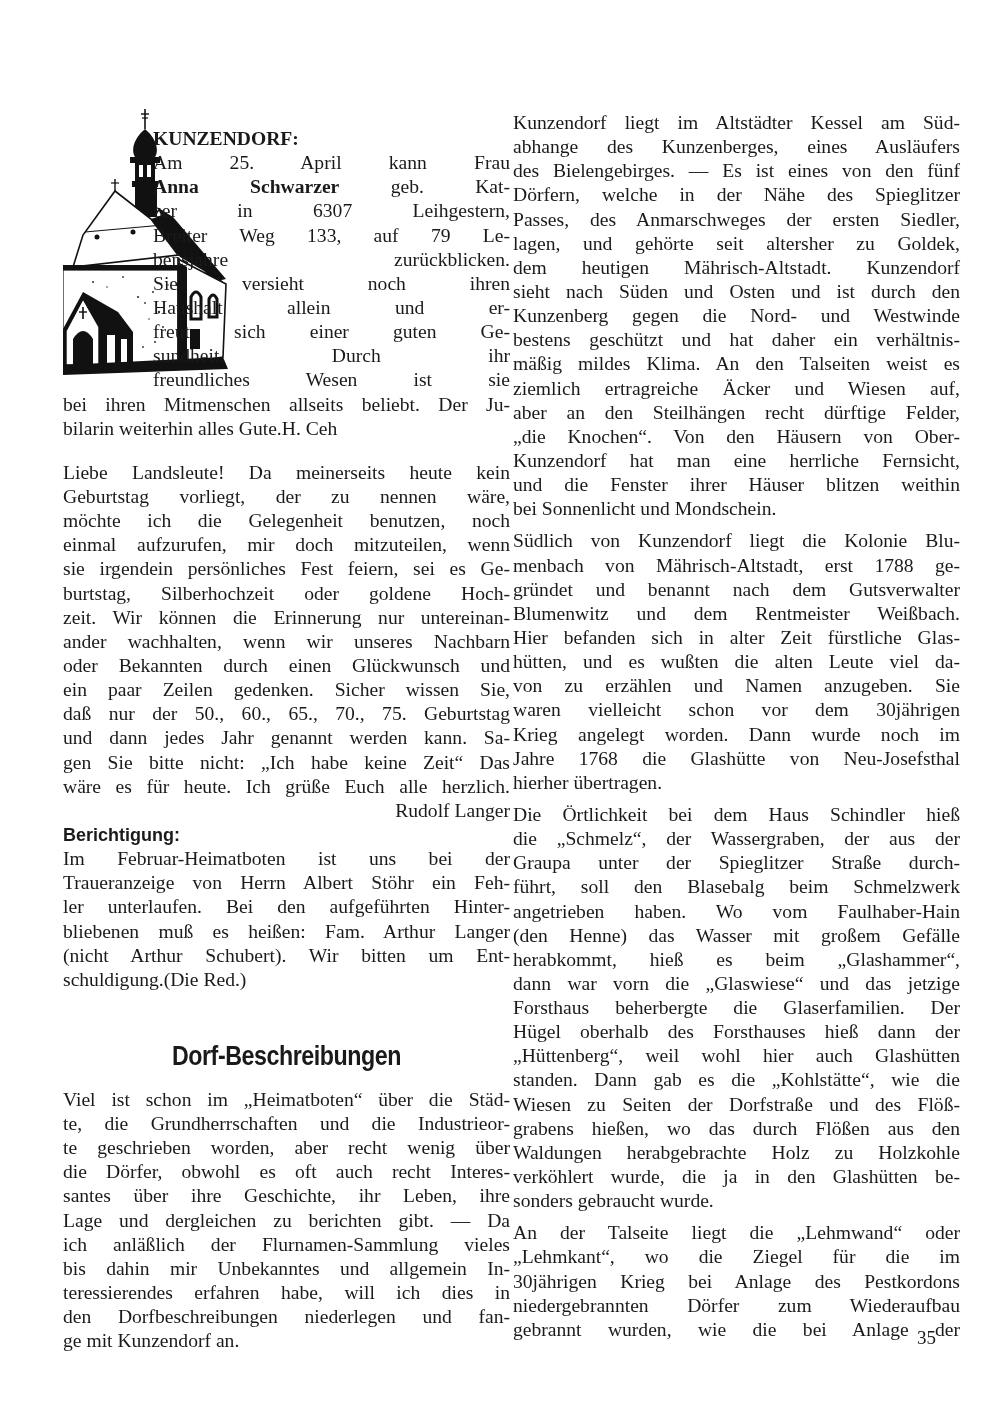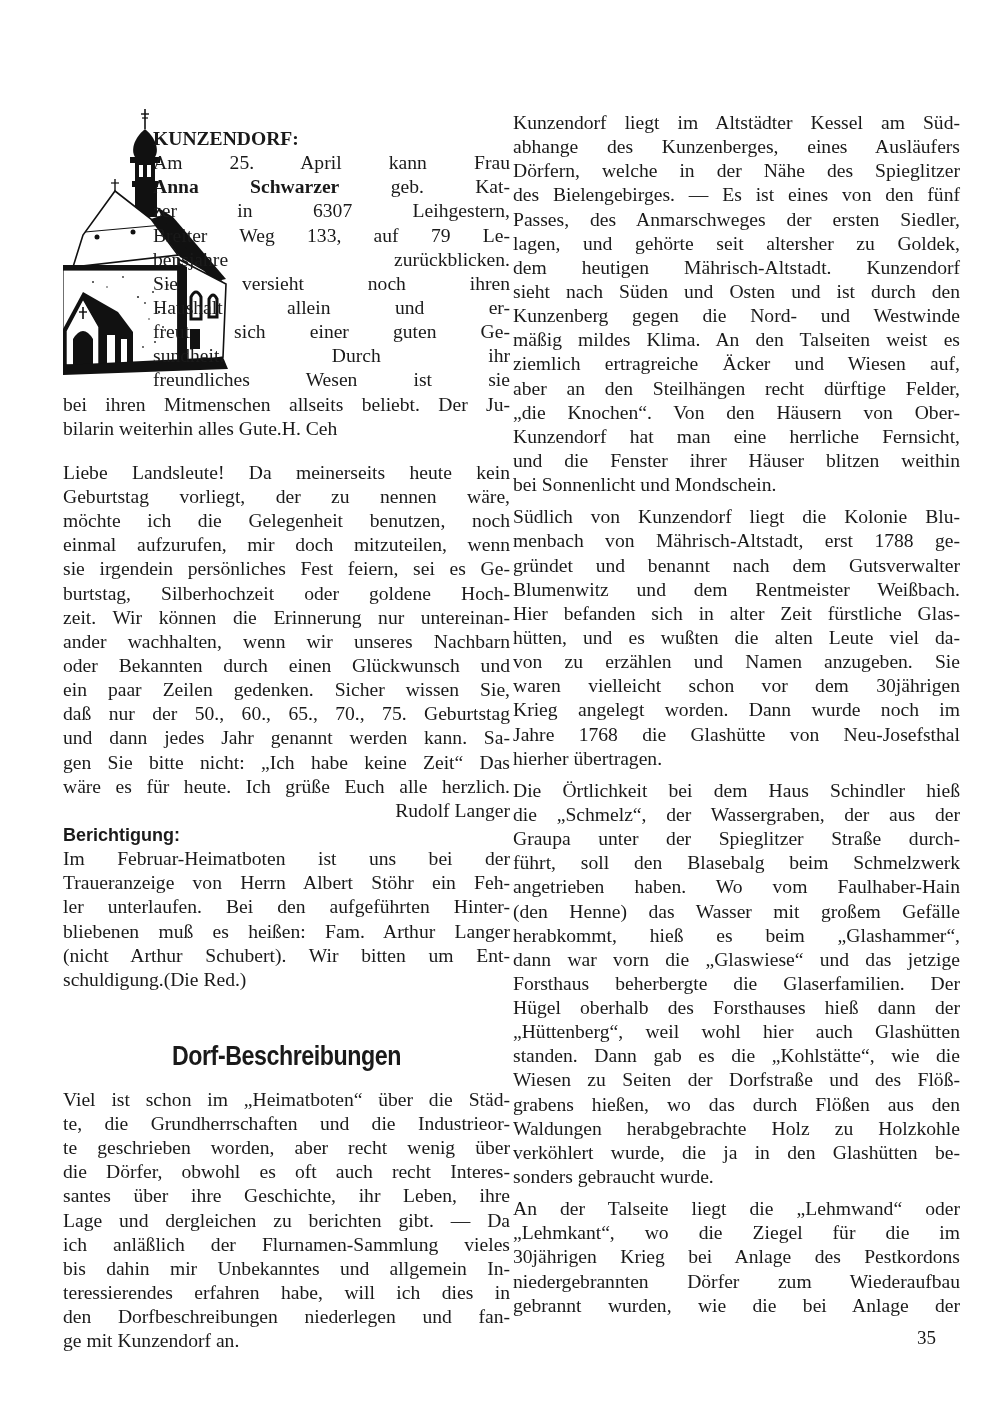--- a/index.html
+++ b/index.html
@@ -155,27 +155,28 @@
     <span class="line">teressierendes erfahren habe, will ich dies in</span>
     <span class="line">den Dorfbeschreibungen niederlegen und fan-</span>
     <span class="line last">ge mit Kunzendorf an.</span>
   </div>
 </div>
 
 <div class="col col-right">
   <div>
     <span class="line">Kunzendorf liegt im Altstädter Kessel am Süd-</span>
     <span class="line">abhange des Kunzenberges, eines Ausläufers</span>
+    <span class="line">des Bielengebirges. — Es ist eines von den fünf</span>
     <span class="line">Dörfern, welche in der Nähe des Spieglitzer</span>
-    <span class="line">des Bielengebirges. — Es ist eines von den fünf</span>
     <span class="line">Passes, des Anmarschweges der ersten Siedler,</span>
     <span class="line">lagen, und gehörte seit altersher zu Goldek,</span>
     <span class="line">dem heutigen Mährisch-Altstadt. Kunzendorf</span>
     <span class="line">sieht nach Süden und Osten und ist durch den</span>
     <span class="line">Kunzenberg gegen die Nord- und Westwinde</span>
+    <span class="line">bestens geschützt und hat daher ein verhältnis-</span>
     <span class="line">mäßig mildes Klima. An den Talseiten weist es</span>
     <span class="line">ziemlich ertragreiche Äcker und Wiesen auf,</span>
     <span class="line">aber an den Steilhängen recht dürftige Felder,</span>
     <span class="line">„die Knochen“. Von den Häusern von Ober-</span>
     <span class="line">Kunzendorf hat man eine herrliche Fernsicht,</span>
     <span class="line">und die Fenster ihrer Häuser blitzen weithin</span>
     <span class="line last">bei Sonnenlicht und Mondschein.</span>
   </div>
   <div class="gap-sm"></div>
   <div>

